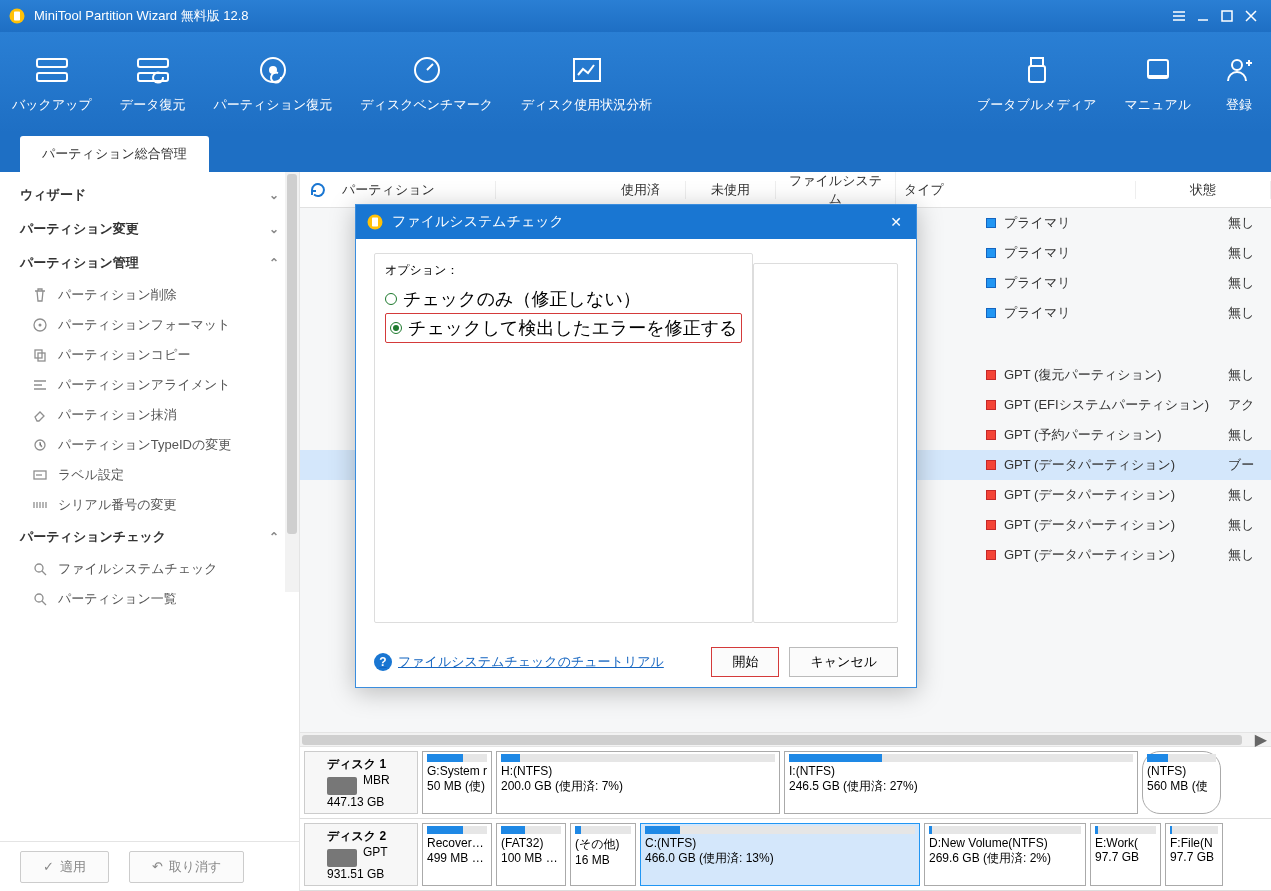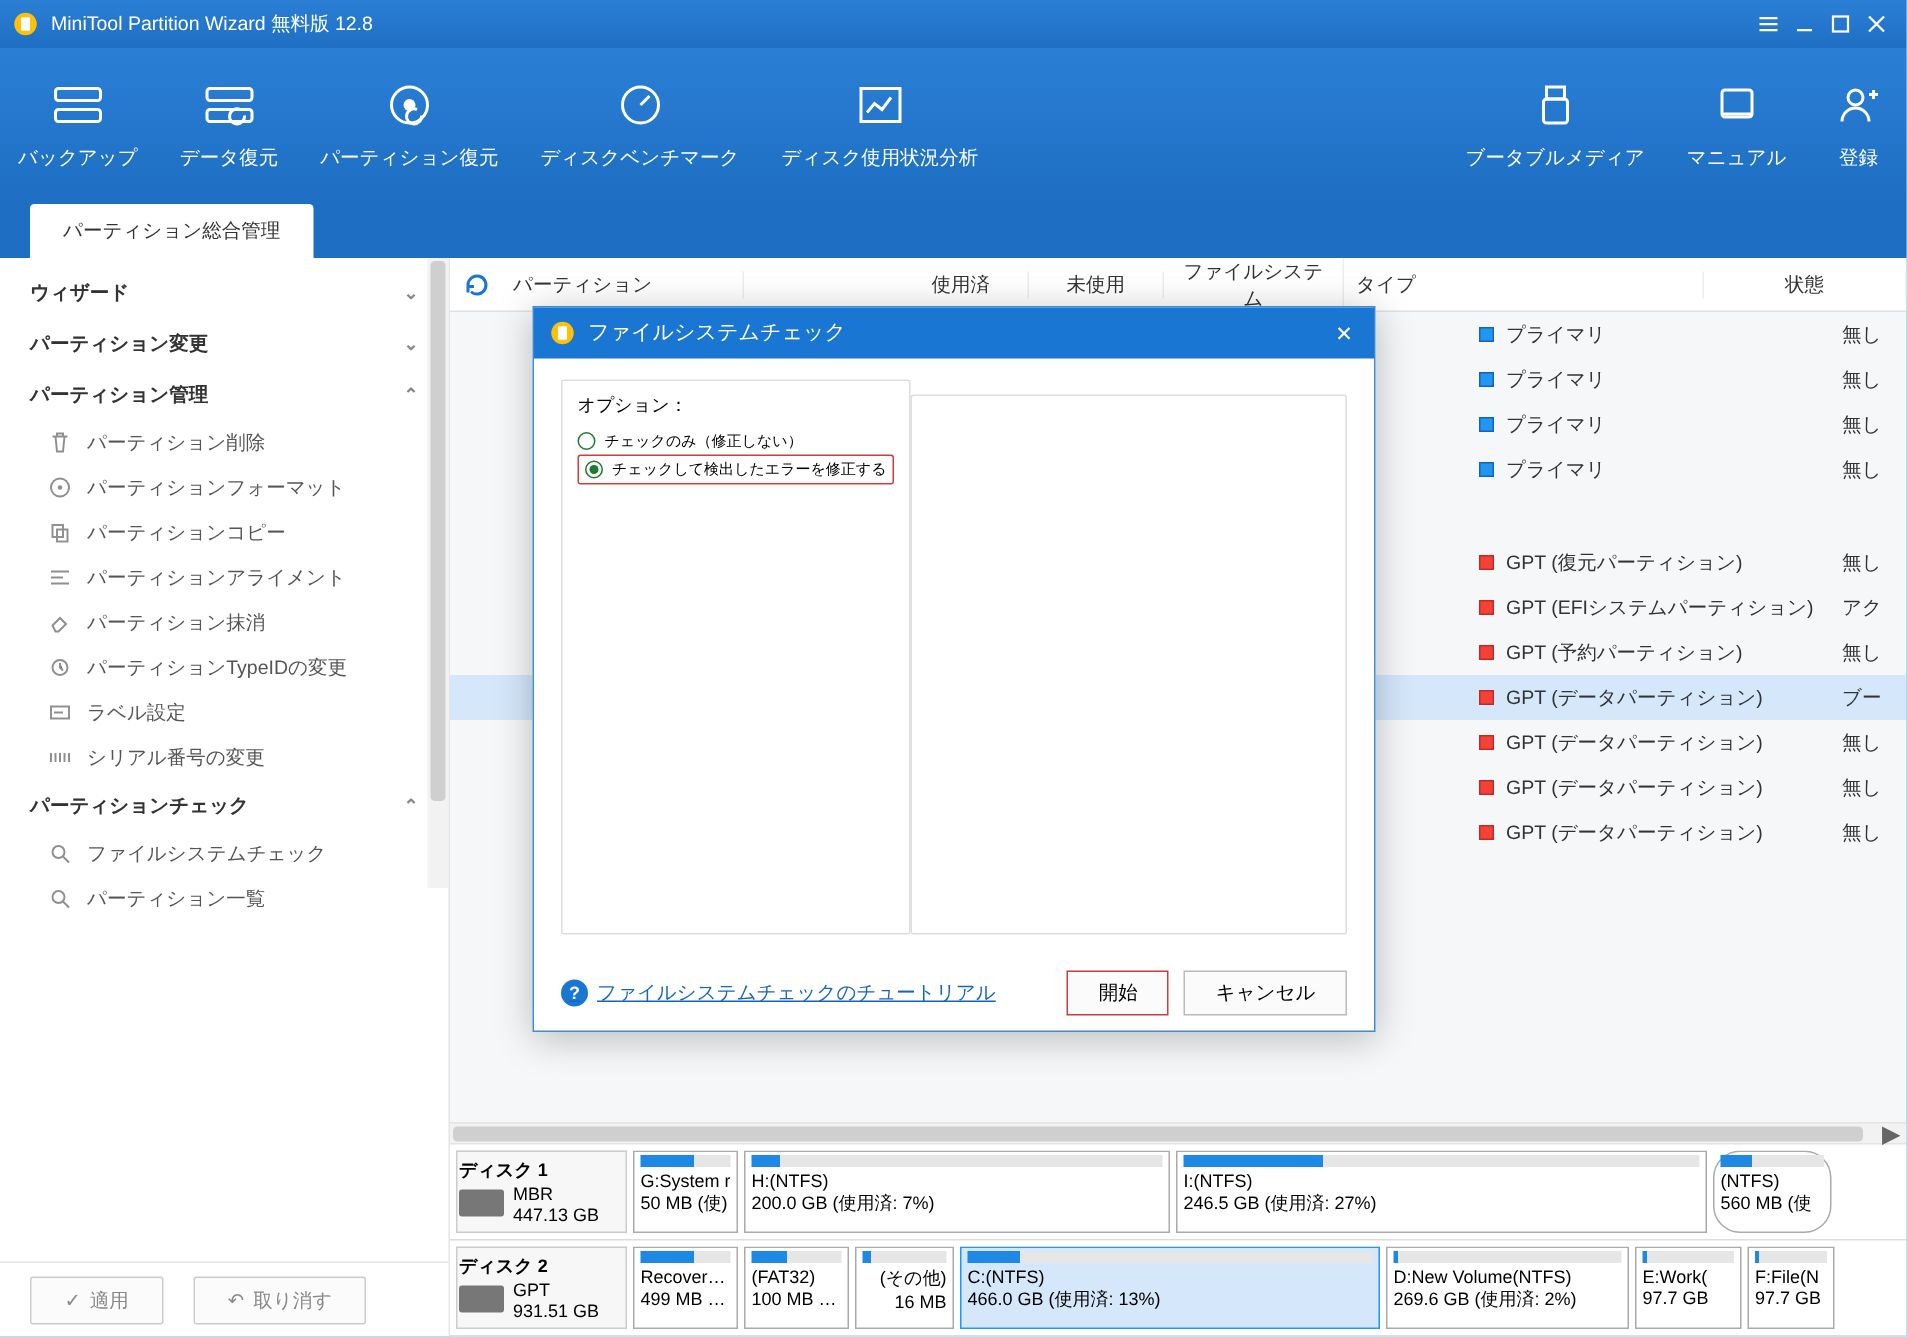--- a/index.html
+++ b/index.html
@@ -61,42 +61,42 @@
 .row .c-type { width: 262px; display: flex; align-items: center; padding-left: 20px; }
 .row .c-stat { flex: 1; }
 .row .sq { width: 10px; height: 10px; display: inline-block; margin-right: 8px; }
 .sq.red { background: #f44336; border: 1px solid #c62828; }
 .sq.blue { background: #2196f3; border: 1px solid #1565c0; }
 .row-spacer { height: 32px; }
 
 
 .disk-maps { border-top: 1px solid #e4e4e4; background: #fff; }
 .disk-row { display: flex; align-items: stretch; border-bottom: 1px solid #ddd; padding: 4px; }
-.disk-label { width: 114px; padding: 4px 1px; font-size: 12px; border: 1px solid #ccc; margin-right: 4px; background: #f7f7f7; }
+.disk-label { width: 114px; padding: 4px 22px; font-size: 12px; border: 1px solid #ccc; margin-right: 4px; background: #f7f7f7; }
 .disk-label .name { font-weight: bold; }
 .disk-label .diskicon { float: left; width: 30px; height: 18px; background: #777; margin: 4px 6px 0 0; border-radius: 2px; }
 .disk-parts { flex: 1; display: flex; gap: 4px; overflow: hidden; }
 .dpart { border: 1px solid #aaa; padding: 2px 4px; font-size: 12px; display: flex; flex-direction: column; min-width: 0; background: #fff; }
 .dpart .bar { height: 8px; background: linear-gradient(90deg, #1e88e5 0%, #1e88e5 var(--pct), #e6e6e6 var(--pct), #e6e6e6 100%); margin-bottom: 2px; }
 .dpart.sel { background: #d4e7fb; border-color: #2196f3; }
 .dpart .lbl { white-space: nowrap; overflow: hidden; text-overflow: ellipsis; }
 
 
 .bottom-actions { height: 50px; background: #fff; display: flex; align-items: center; padding: 0 20px; gap: 20px; border-top: 1px solid #e4e4e4; }
 .bottom-actions .btn { border: 1px solid #ccc; background: #fbfbfb; padding: 6px 22px; font-size: 13px; color: #888; border-radius: 2px; cursor: pointer; display: flex; align-items: center; gap: 6px; }
 
 
 .dialog { position: absolute; left: 355px; top: 204px; width: 562px; height: 484px; background: #fff; border: 1px solid #3a8dde; box-shadow: 0 4px 24px rgba(0,0,0,0.25); z-index: 100; display: flex; flex-direction: column; }
 .dialog .dlg-title { height: 34px; background: #1976d2; color: #fff; display: flex; align-items: center; padding: 0 10px; font-size: 14px; }
 .dialog .dlg-title .dlg-logo { width: 18px; height: 18px; margin-right: 8px; }
 .dialog .dlg-title .close { margin-left: auto; cursor: pointer; width: 20px; text-align: center; }
 .dialog .dlg-body { flex: 1; padding: 14px 18px; display: flex; flex-direction: row; }
 .dialog .opt-group { border: 1px solid #ddd; border-radius: 2px; padding: 8px 10px 10px; }
 .dialog .opt-legend { font-size: 12px; margin-bottom: 6px; }
-.dialog .radio-row { display: flex; align-items: center; font-size: 10px; padding: 2px 0; gap: 6px; cursor: pointer; }
+.dialog .radio-row { display: flex; align-items: center; font-size: 18px; padding: 2px 0; gap: 6px; cursor: pointer; }
 .dialog .radio-row.highlight { border: 1.5px solid #d43a3a; padding: 2px 4px; border-radius: 2px; }
 .dialog .radio { width: 12px; height: 12px; border: 1.5px solid #1e7a2e; border-radius: 50%; display: inline-block; position: relative; }
 .dialog .radio.checked:after { content: ''; position: absolute; left: 2px; top: 2px; width: 6px; height: 6px; background: #1e7a2e; border-radius: 50%; }
 .dialog .output { flex: 1; border: 1px solid #ddd; margin-top: 10px; border-radius: 2px; }
 .dialog .dlg-foot { display: flex; align-items: center; padding: 10px 18px; gap: 10px; }
 .dialog .dlg-foot .link { color: #1565c0; text-decoration: underline; font-size: 13px; display: flex; align-items: center; gap: 6px; cursor: pointer; }
 .dialog .dlg-foot .help-icon { width: 18px; height: 18px; border-radius: 50%; background: #1976d2; color: #fff; display: flex; align-items: center; justify-content: center; font-size: 12px; font-weight: bold; }
 .dialog .dlg-foot .btns { margin-left: auto; display: flex; gap: 10px; }
 .dialog .dlg-foot .btn { border: 1px solid #bbb; padding: 5px 20px; font-size: 13px; background: #fbfbfb; cursor: pointer; }
 .dialog .dlg-foot .btn.primary { border: 1.5px solid #d43a3a; }
@@ -484,21 +484,21 @@
             <div class="dpart" style="width: 70px; --pct: 60%;">
               <div class="bar"></div>
               <div class="lbl">Recovery(N</div>
               <div class="lbl">499 MB (使</div>
             </div>
             <div class="dpart" style="width: 70px; --pct: 40%;">
               <div class="bar"></div>
               <div class="lbl">(FAT32)</div>
               <div class="lbl">100 MB (使</div>
             </div>
-            <div class="dpart" style="width: 66px; text-align: right; --pct: 10%;">
+            <div class="dpart" style="width: 66px; --pct: 10%;">
               <div class="bar"></div>
               <div class="lbl">(その他)</div>
               <div class="lbl">16 MB</div>
             </div>
             <div class="dpart sel" style="width: 280px; --pct: 13%;">
               <div class="bar"></div>
               <div class="lbl">C:(NTFS)</div>
               <div class="lbl">466.0 GB (使用済: 13%)</div>
             </div>
             <div class="dpart" style="width: 162px; --pct: 2%;">

